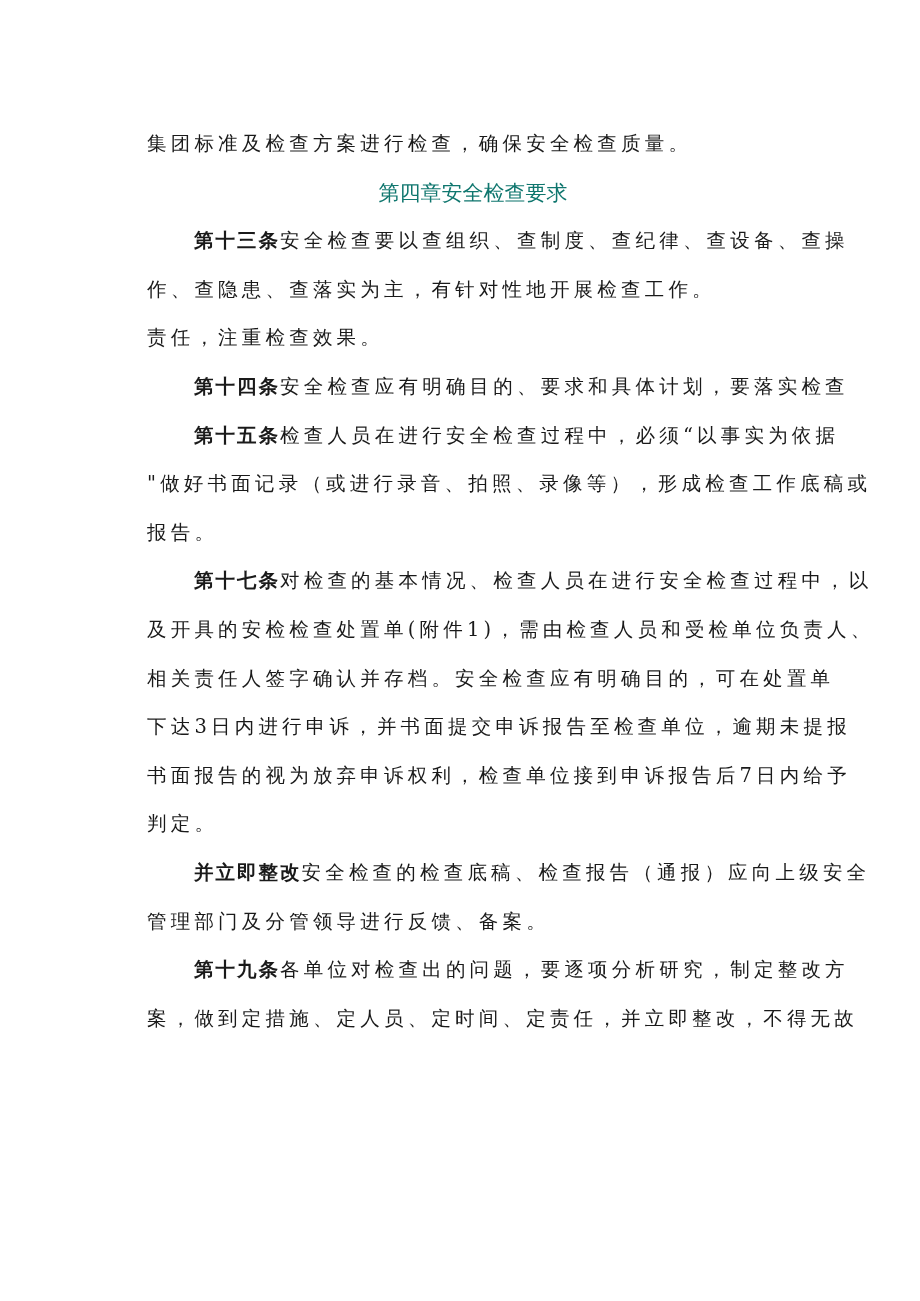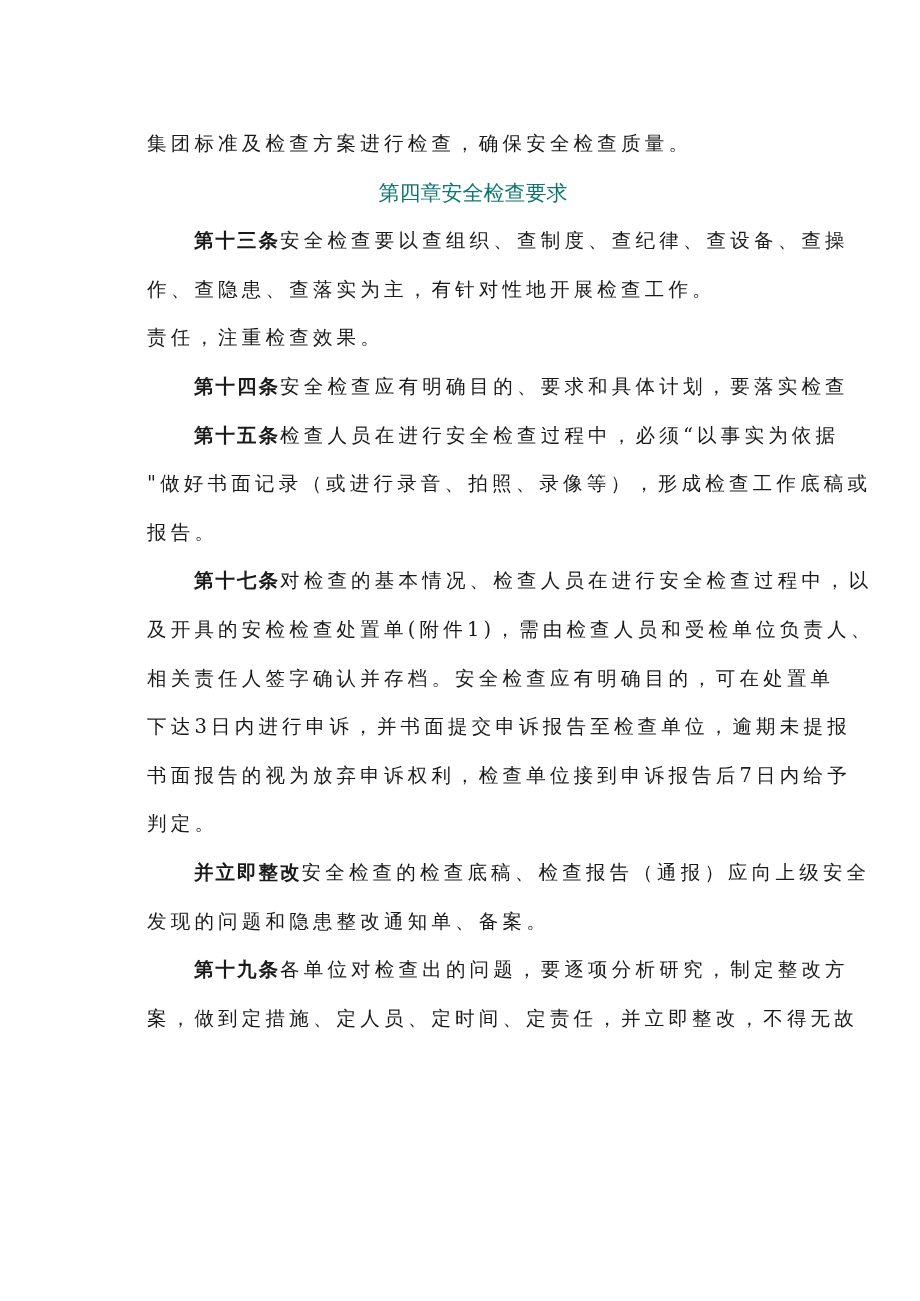--- a/index.html
+++ b/index.html
@@ -41,20 +41,20 @@
     <div class="line indent"><span class="art">第十七条</span><span>对检查的基本情况、检查人员在进行安全检查过程中，以</span></div>
     <div class="line">及开具的安检检查处置单(附件1)，需由检查人员和受检单位负责人、</div>
     <div class="line">相关责任人签字确认并存档。安全检查应有明确目的，可在处置单</div>
     <div class="line">下达3日内进行申诉，并书面提交申诉报告至检查单位，逾期未提报</div>
     <div class="line">书面报告的视为放弃申诉权利，检查单位接到申诉报告后7日内给予</div>
     <div class="line">判定。</div>
   </div>
 
   <div>
     <div class="line indent"><span class="art">并立即整改</span><span>安全检查的检查底稿、检查报告（通报）应向上级安全</span></div>
-    <div class="line">发现的问题和隐患整改通知单、备案。</div>
+    <div class="line">管理部门及分管领导进行反馈、备案。</div>
   </div>
 
   <div>
     <div class="line indent"><span class="art">第十九条</span><span>各单位对检查出的问题，要逐项分析研究，制定整改方</span></div>
     <div class="line">案，做到定措施、定人员、定时间、定责任，并立即整改，不得无故</div>
   </div>
 </div>
 
 </body></html>

